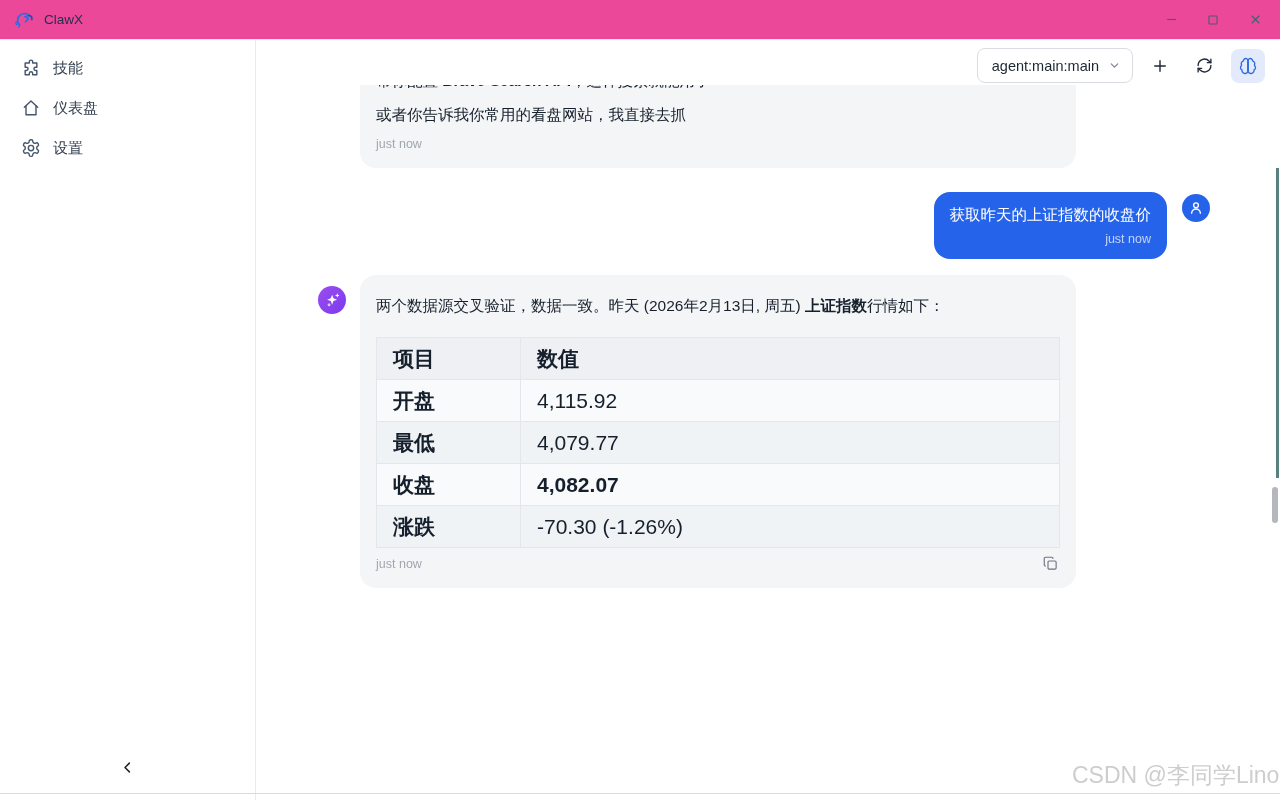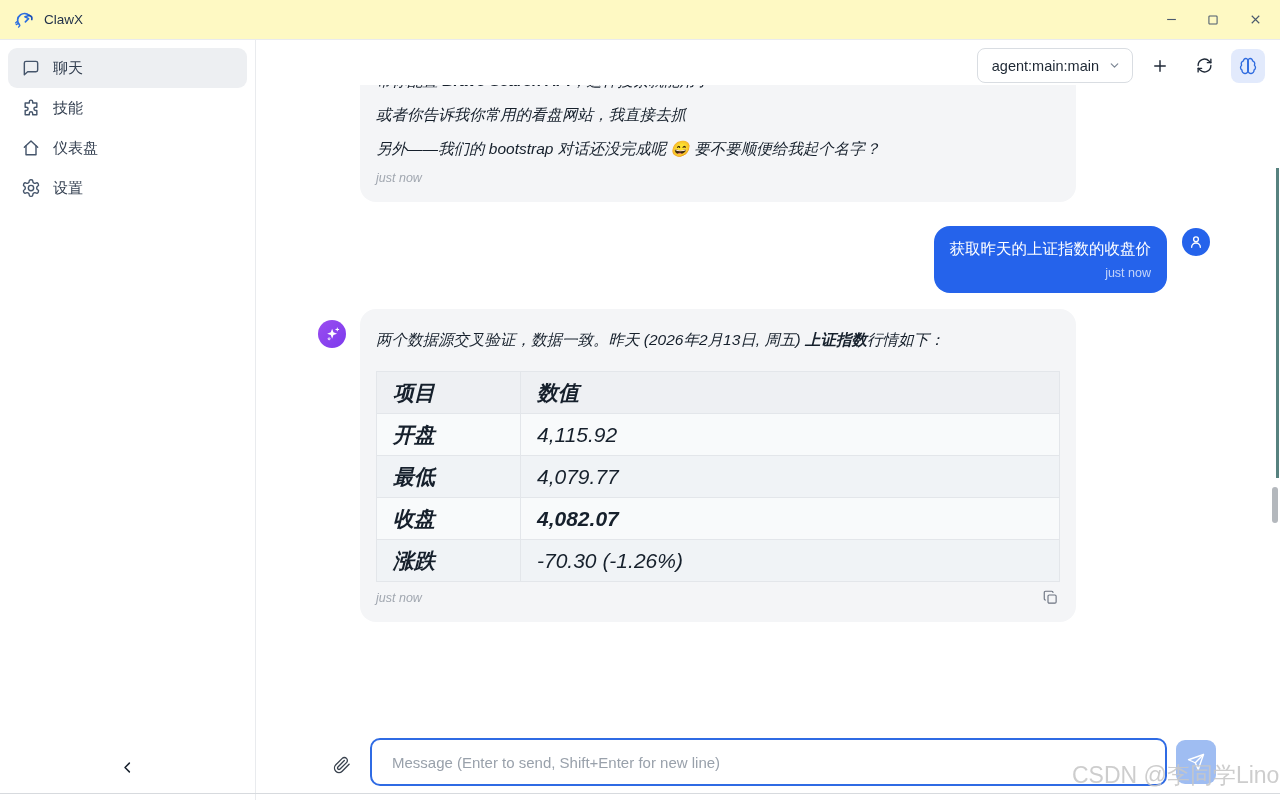--- a/index.html
+++ b/index.html
@@ -1,21 +1,21 @@
 <!DOCTYPE html>
 <html><head>
 <meta charset="utf-8">
 <style>
   * { margin:0; padding:0; box-sizing:border-box; }
   html,body { width:1280px; height:800px; overflow:hidden; }
   body { font-family:"Liberation Sans", sans-serif; background:#fff; color:#1f2733; }
   .window { position:relative; width:1280px; height:800px; overflow:hidden; background:#fff; }
 
   
-  .titlebar { height:40px; display:flex; align-items:center; padding:0 4px 0 12px; border-bottom:1px solid #e9ebee; background:#fef9c3; }
+  .titlebar { height:40px; display:flex; align-items:center; padding:0 4px 0 12px; border-bottom:1px solid #e9ebee; background:#ec4899; }
   .logo { width:24px; height:24px; display:flex; align-items:center; justify-content:center; }
   .app-title { margin-left:8px; font-size:13.5px; font-weight:500; color:#22324a; }
   .win-controls { margin-left:auto; display:flex; }
   .win-btn { width:42px; height:38px; display:flex; align-items:center; justify-content:center; color:#4b5a6e; background:transparent; border:none; cursor:default; }
 
   
   .body { display:flex; height:760px; }
   .sidebar { width:256px; border-right:1px solid #e9ebee; padding:8px; display:flex; flex-direction:column; background:#fff; }
   .side-item { height:40px; margin-bottom:0px; border-radius:9px; display:flex; align-items:center; gap:12px; padding:0 13px; color:#333f50; font-size:15px; }
   .side-item .icn { color:#45556b; display:flex; }
@@ -29,21 +29,21 @@
   .agent-select { height:35px; display:flex; align-items:center; gap:9px; padding:0 11px 0 14px; border:1px solid #d9dde2; border-radius:8px; background:#fff; font-size:14.5px; color:#1d2733;margin-left:40px; }
   .agent-select .chev { color:#7c8694; display:flex; }
   .tb-btn { width:34px; height:34px; display:flex; align-items:center; justify-content:center; border-radius:8px; color:#1f2937; background:transparent; border:none; }
   .tb-btn.brain { background:#e2eafc; color:#2f6bdf; }
 
   
   .chat-viewport { position:absolute; left:0; right:0; top:45px; bottom:70px; overflow:hidden; }
   .messages { width:892px; margin-left:62px; }
   .mrow { display:flex; align-items:flex-start; gap:14px; }
   .mrow.first { margin-top:-35px; }
-  .mrow.assistant { margin-bottom:24px;font-style:italic; }
+  .mrow.assistant { margin-bottom:24px; }
   .mrow.user { justify-content:flex-end; gap:15px; margin-bottom:16px; }
   .avatar { width:28px; height:28px; border-radius:50%; flex:0 0 28px; display:flex; align-items:center; justify-content:center; }
   .avatar.ai { background:linear-gradient(135deg,#9b4df0,#7c3aed); margin-top:11px; }
   .avatar.usr { background:#2563eb; margin-top:2px; }
   .spacer28 { width:28px; flex:0 0 28px; }
   .bubble { background:#f4f5f7; border-radius:16px; padding:14px 16px; max-width:716px; flex:1; font-size:15.5px; line-height:34px; color:#16202c; }
   .bubble p { line-height:34px; }
   .stamp { font-size:12.5px; line-height:20px; color:#a1a7b0; margin-top:2px; }
   .ububble { background:#2563eb; color:#fff; border-radius:16px; padding:10px 16px; font-size:15.5px; line-height:26px; max-width:600px; }
   .ububble .stamp { color:rgba(255,255,255,.72); text-align:right; margin-top:1px; }
@@ -105,28 +105,20 @@
         <svg width="15" height="15" viewBox="0 0 24 24" fill="none" stroke="currentColor" stroke-width="1.8">
             <path d="M6 6l12 12M18 6 6 18"></path>
           </svg>
       </button>
     </div>
   </div>
 
   <div class="body">
 
     <nav class="sidebar">
-      <div class="side-item active">
-        <span class="icn">
-          <svg width="20" height="20" viewBox="0 0 24 24" fill="none" stroke="currentColor" stroke-width="1.7" stroke-linecap="round" stroke-linejoin="round">
-              <path d="M20 14.5a2 2 0 0 1-2 2H8L4 20V6a2 2 0 0 1 2-2h12a2 2 0 0 1 2 2Z"></path>
-            </svg>
-        </span>
-        <span>聊天</span>
-      </div>
       <div class="side-item">
         <span class="icn">
           <svg width="20" height="20" viewBox="0 0 24 24" fill="none" stroke="currentColor" stroke-width="1.7" stroke-linecap="round" stroke-linejoin="round">
               <path d="M10 4.5a2 2 0 0 1 4 0V6h5v5h-1.5a2 2 0 0 0 0 4H19v5h-5v-1.5a2 2 0 0 0-4 0V20H5v-5h1.5a2 2 0 0 0 0-4H5V6h5Z"></path>
             </svg>
         </span>
         <span>技能</span>
       </div>
       <div class="side-item">
         <span class="icn">
@@ -187,21 +179,20 @@
       </div>
 
       <div class="chat-viewport">
         <div class="messages">
 
           <div class="mrow assistant first">
             <div class="spacer28"></div>
             <div class="bubble">
               <p><span>帮你配置 </span><span class="b">Brave Search API</span><span>，这样搜索就能用了</span></p>
               <p>或者你告诉我你常用的看盘网站，我直接去抓</p>
-              <p>另外——我们的 bootstrap 对话还没完成呢 😄 要不要顺便给我起个名字？</p>
               <div class="stamp">just now</div>
             </div>
           </div>
 
           <div class="mrow user">
             <div class="ububble">
               <div>获取昨天的上证指数的收盘价</div>
               <div class="stamp">just now</div>
             </div>
             <div class="avatar usr">
@@ -256,34 +247,20 @@
                       <path d="M4 16c-1.1 0-2-.9-2-2V4c0-1.1.9-2 2-2h10c1.1 0 2 .9 2 2"></path>
                     </svg>
                 </button>
               </div>
             </div>
           </div>
 
         </div>
       </div>
 
-      <div class="input-bar">
-        <button class="attach-btn">
-          <svg width="18" height="18" viewBox="0 0 24 24" fill="none" stroke="currentColor" stroke-width="1.8" stroke-linecap="round" stroke-linejoin="round">
-              <path d="m21.44 11.05-9.19 9.19a6 6 0 0 1-8.49-8.49l8.57-8.57A4 4 0 1 1 18 8.84l-8.59 8.57a2 2 0 0 1-2.83-2.83l8.49-8.48"></path>
-            </svg>
-        </button>
-        <input class="msg-input" type="text" placeholder="Message (Enter to send, Shift+Enter for new line)" style="">
-        <button class="send-btn">
-          <svg width="18" height="18" viewBox="0 0 24 24" fill="none" stroke="#fff" stroke-width="1.8" stroke-linecap="round" stroke-linejoin="round">
-              <path d="M22 2 11 13"></path>
-              <path d="M22 2 15 22l-4-9-9-4Z"></path>
-            </svg>
-        </button>
-      </div>
 
     </div>
   </div>
 
   <div class="sb-strip"></div>
   <div class="sb-thumb"></div>
   <div class="bottom-line"></div>
   <div class="watermark">CSDN @李同学Lino</div>
 
 </div>

